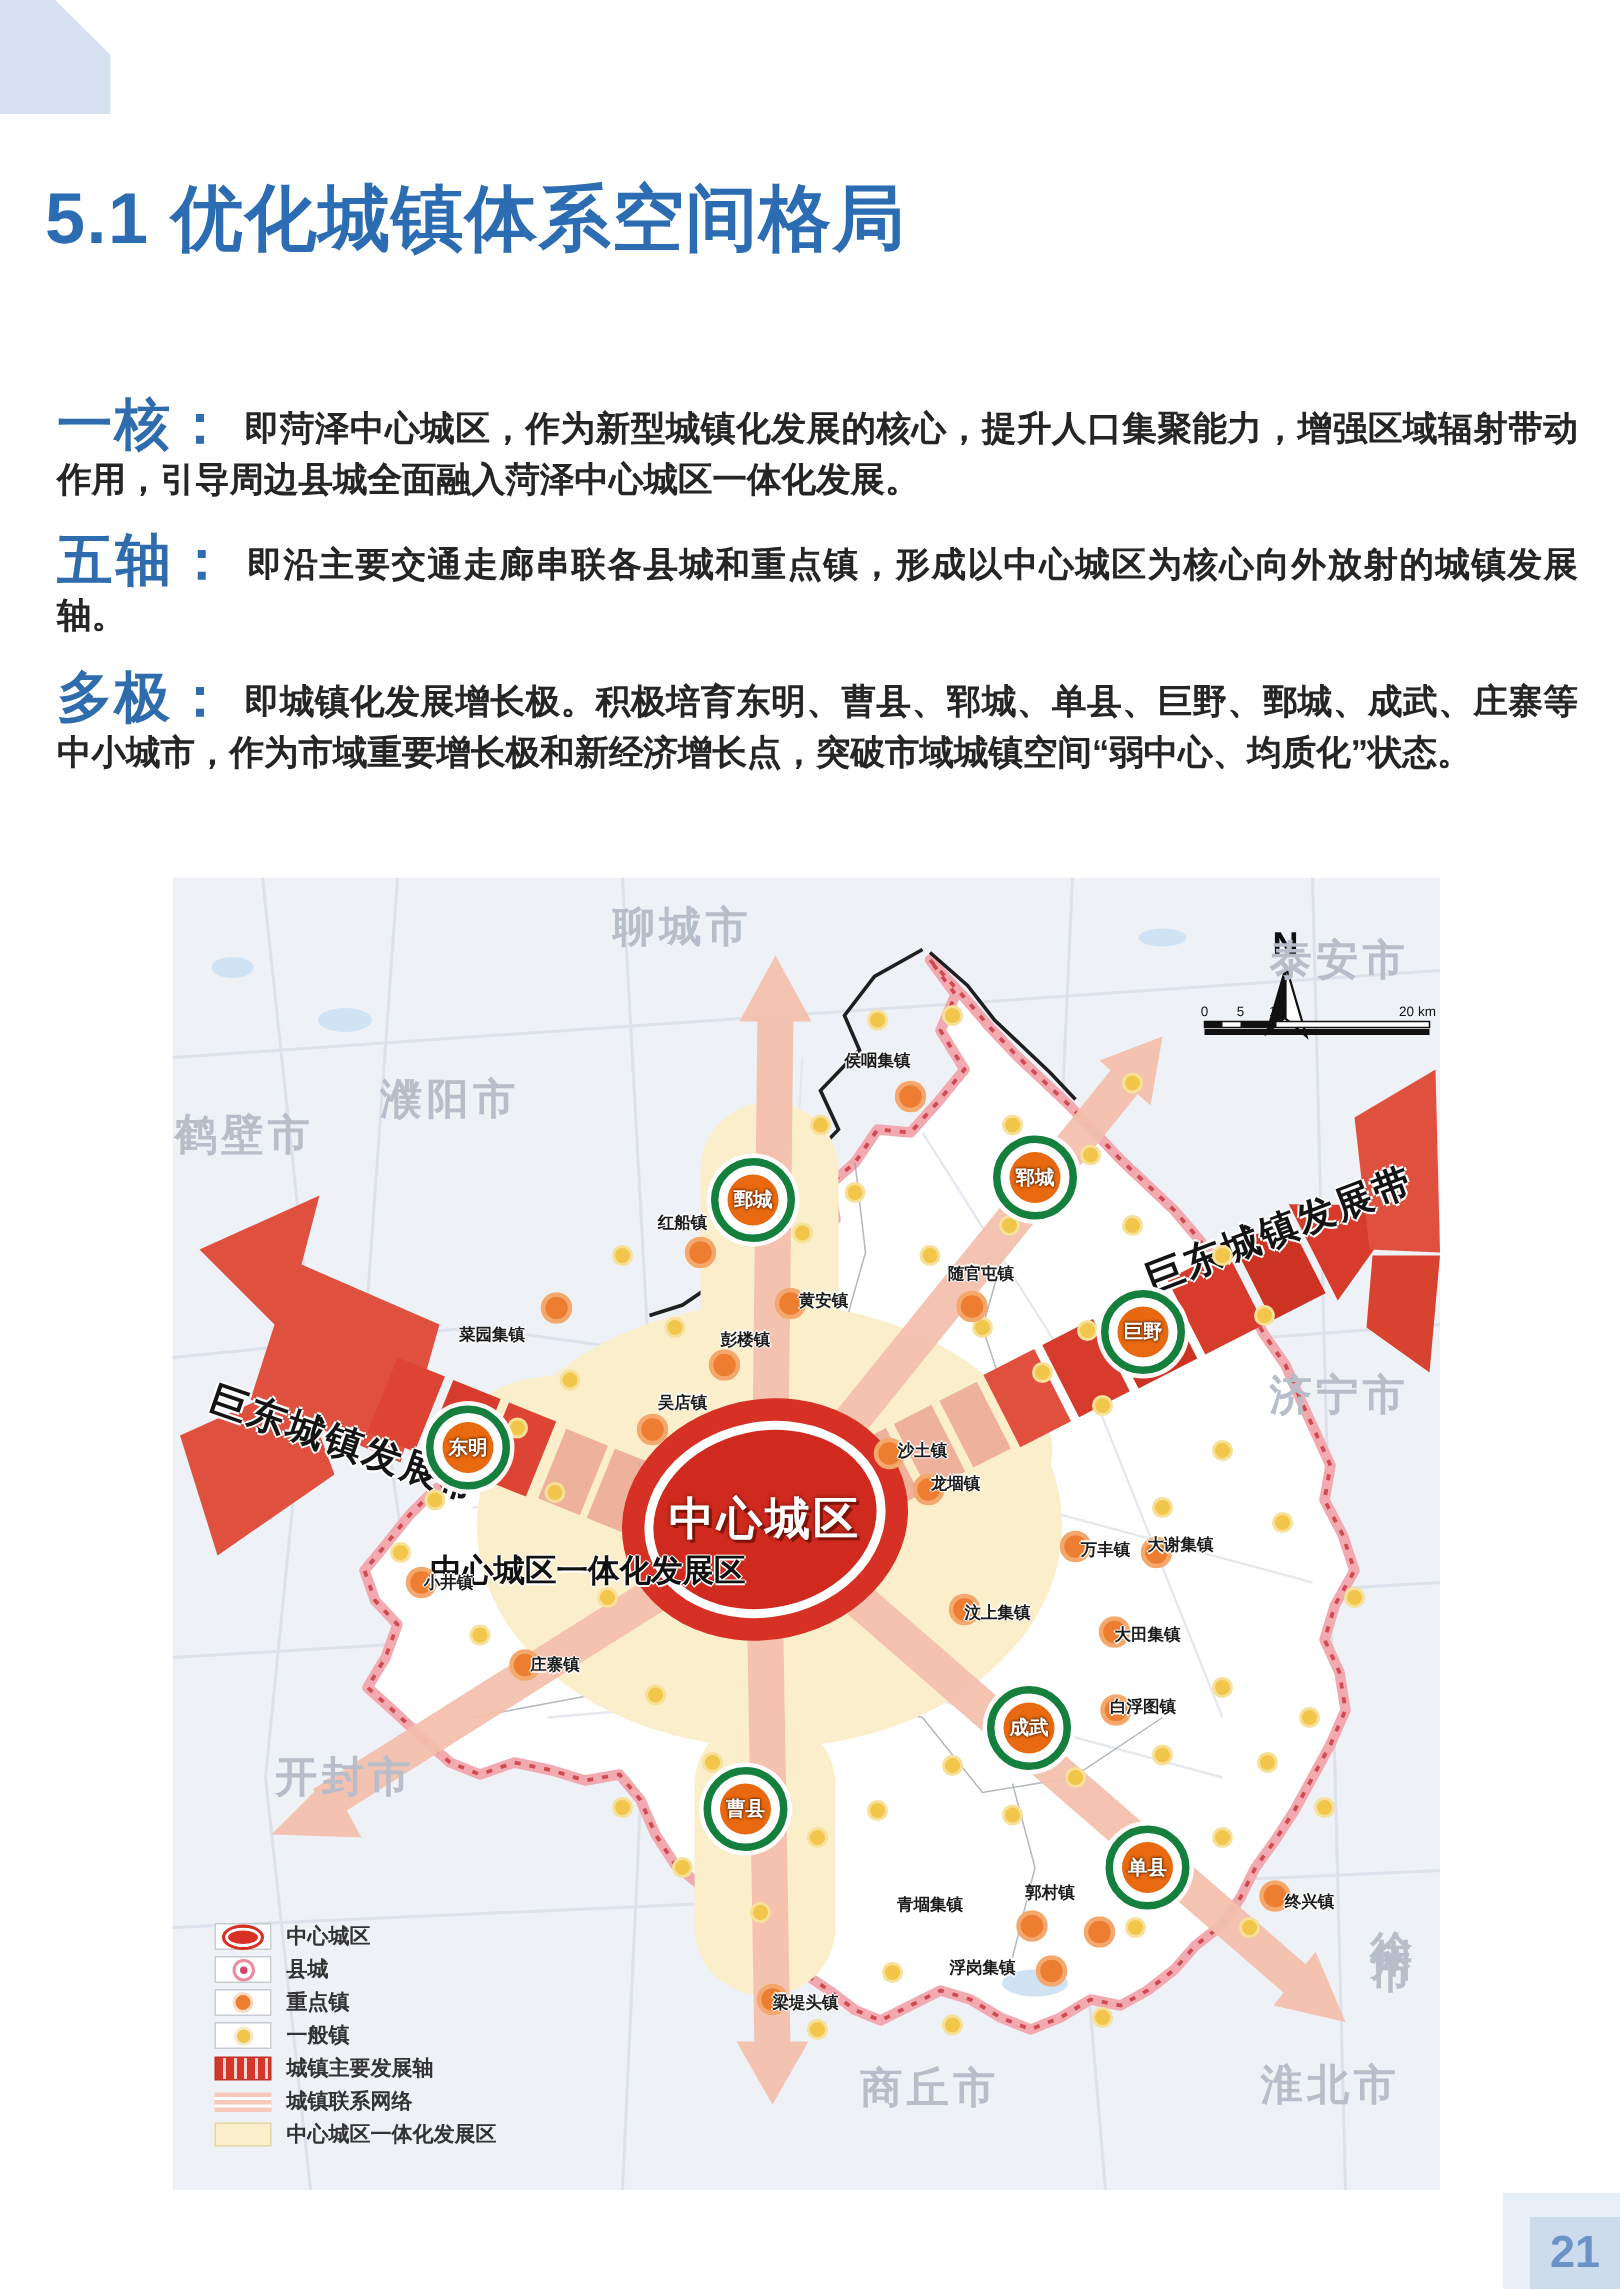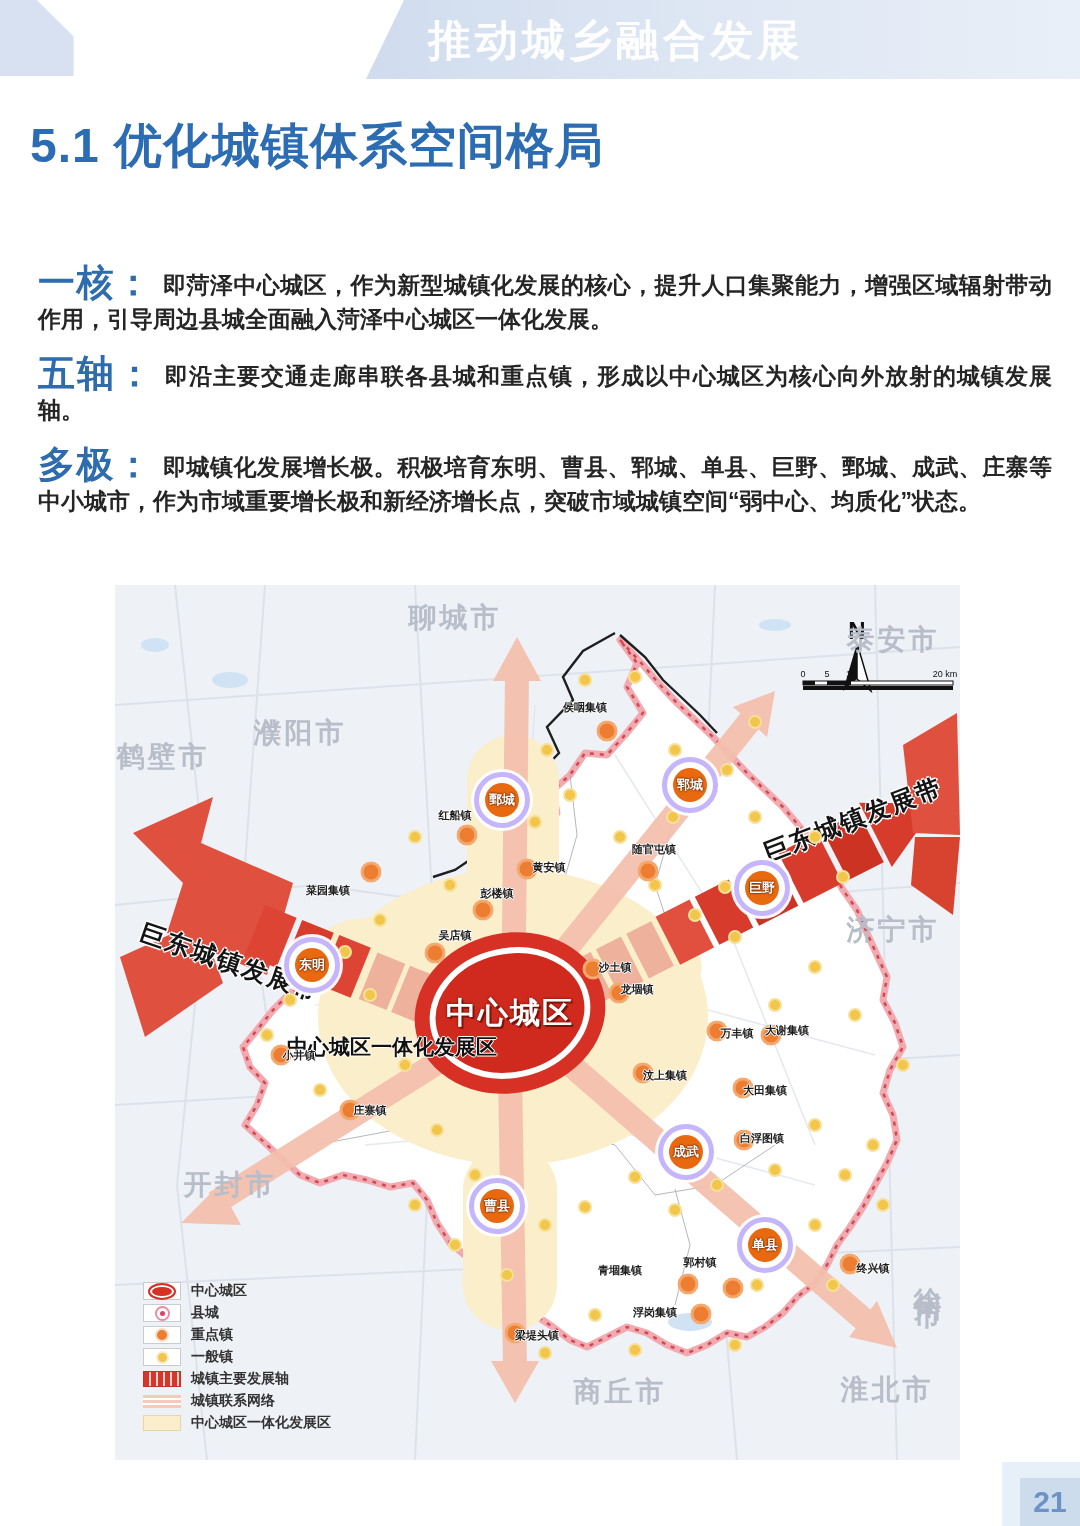--- a/index.html
+++ b/index.html
@@ -35,21 +35,21 @@
   
   .map{position:absolute;left:115px;top:585px;width:845px;height:875px;}
   .map svg{position:absolute;left:0;top:0;}
   .overlay{position:absolute;left:0;top:0;width:845px;height:875px;z-index:2;}
   .overlay>div{position:absolute;}
 
   .city-label{color:#b7bec9;font-size:28px;letter-spacing:3px;white-space:nowrap;
       transform:translate(-50%,-50%);font-weight:600;}
   .city-label.vertical{writing-mode:vertical-rl;letter-spacing:6px;}
 
-  .county{width:46px;height:46px;border-radius:50%;background:#fff;border:5px solid #c4b5fd;
+  .county{width:46px;height:46px;border-radius:50%;background:#fff;border:5px solid #15803d;
       box-shadow:0 0 0 3px rgba(255,255,255,.95);display:flex;align-items:center;justify-content:center;
       transform:translate(-50%,-50%);}
   .county-core{width:34px;height:34px;border-radius:50%;background:#e8690f;display:flex;
       align-items:center;justify-content:center;}
   .county-core span{color:#fff;font-size:13px;font-weight:900;white-space:nowrap;
       text-shadow:0 0 2px #5a2000,0 0 2px #5a2000;}
 
   .dot-key{width:15px;height:15px;border-radius:50%;background:#ed7d31;
       border:3px solid rgba(246,183,130,.75);transform:translate(-50%,-50%);}
   .dot-minor{width:10px;height:10px;border-radius:50%;background:#f1c64b;
@@ -96,23 +96,20 @@
   .pageno{position:absolute;left:1020px;top:1478px;width:60px;height:48px;background:#ccdcec;
       display:flex;align-items:center;justify-content:center;font-size:30px;font-weight:800;color:#6b93c8;}
 </style>
 </head>
 <body>
 
 <div class="page">
 
   <div class="hdr">
     <div class="hdr-corner"></div>
-    <div class="hdr-band">
-      <div class="hdr-banner">推动城乡融合发展</div>
-    </div>
   </div>
 
   <div class="sec-title">5.1 优化城镇体系空间格局</div>
 
   <div class="paras">
     <div class="para"><span class="lead">一核：</span><span>即菏泽中心城区，作为新型城镇化发展的核心，提升人口集聚能力，增强区域辐射带动作用，引导周边县城全面融入菏泽中心城区一体化发展。</span></div>
     <div class="para"><span class="lead">五轴：</span><span>即沿主要交通走廊串联各县城和重点镇，形成以中心城区为核心向外放射的城镇发展轴。</span></div>
     <div class="para"><span class="lead">多极：</span><span>即城镇化发展增长极。积极培育东明、曹县、郓城、单县、巨野、鄄城、成武、庄寨等中小城市，作为市域重要增长极和新经济增长点，突破市域城镇空间“弱中心、均质化”状态。</span></div>
   </div>
 

